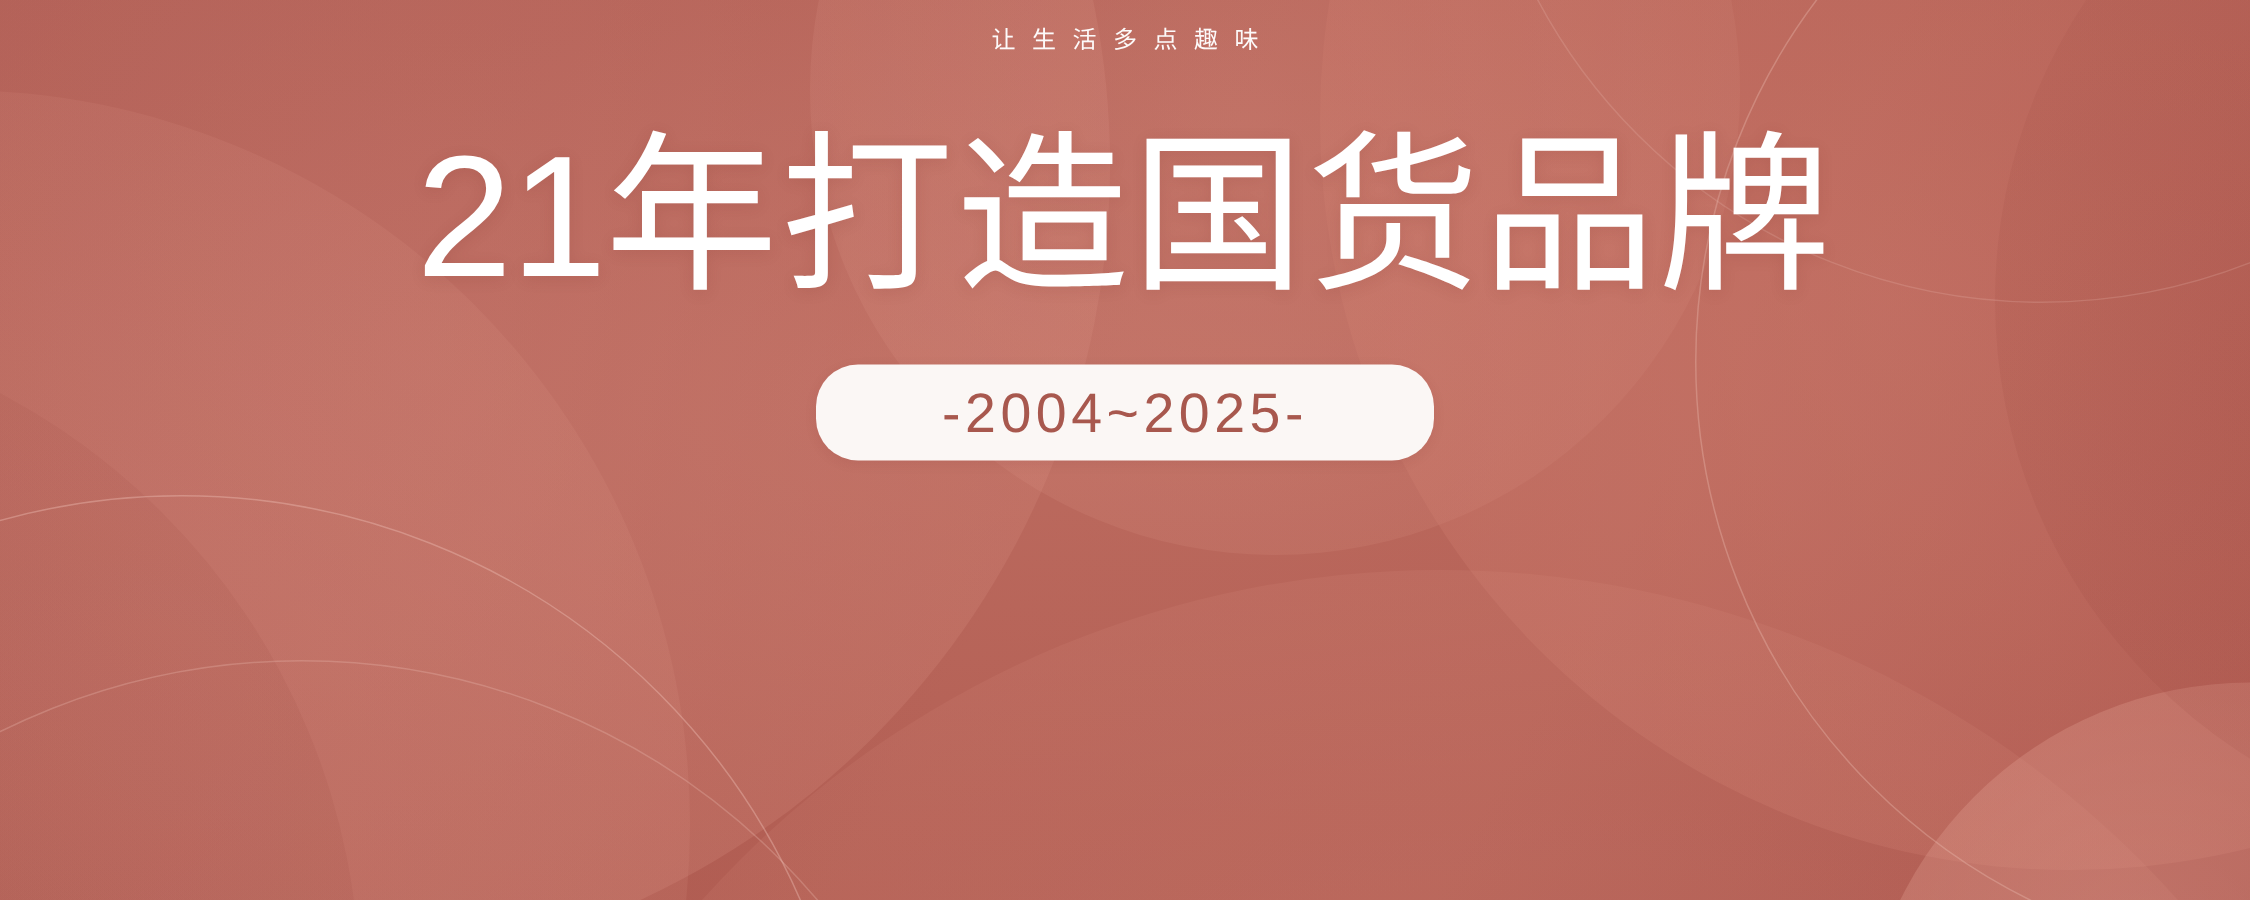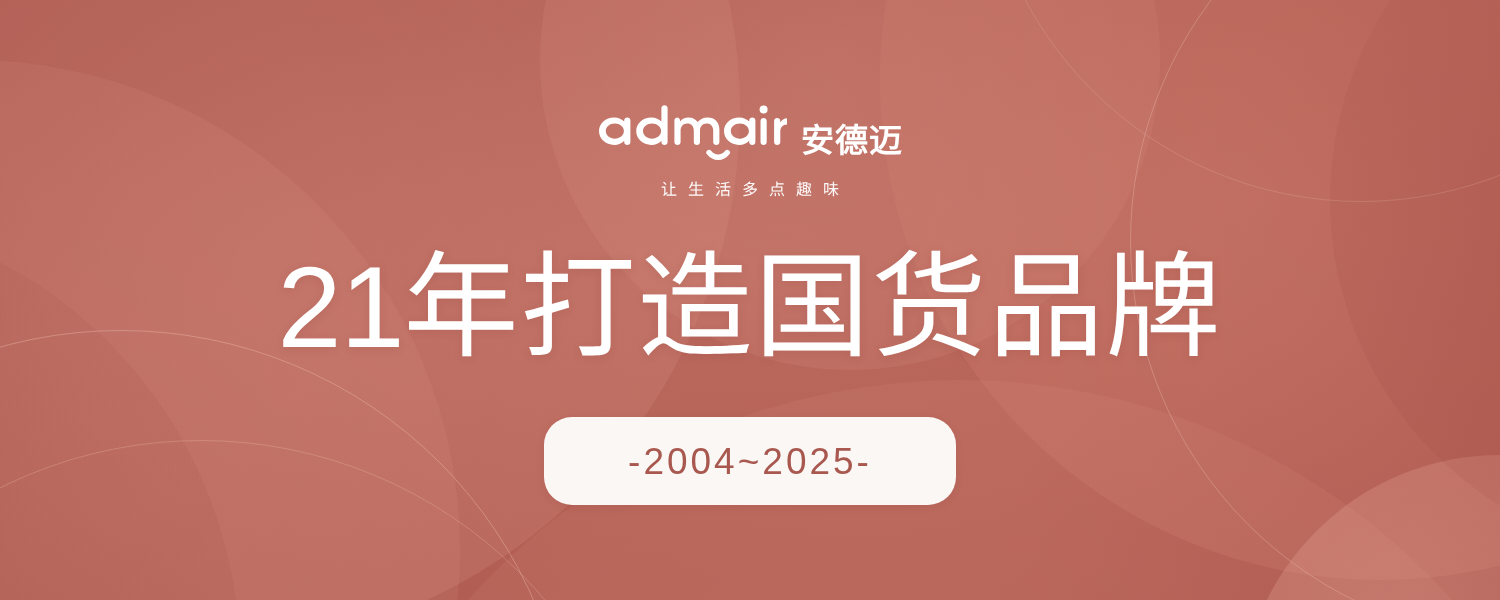--- a/index.html
+++ b/index.html
@@ -202,24 +202,24 @@
     letter-spacing: 2px;
     white-space: nowrap;
     text-shadow: 0 2px 10px rgba(120,44,36,0.14);
   }
   .headline .num {
     letter-spacing: -1px;
   }
 
   
   .year-pill {
-    margin-top: 52px;
+    margin-top: 40px;
     height: 56px;
     min-width: 352px;
-    padding: 16px 30px;
+    padding: 4px 30px;
     border-radius: 28px;
     background: #fbf7f5;
     display: flex;
     align-items: center;
     justify-content: center;
     box-shadow: 0 2px 8px rgba(120,44,36,0.10);
   }
   .year-pill-text {
     font-size: 37px;
     font-weight: 500;
@@ -246,47 +246,20 @@
   <div class="blob blob-dark-l"></div>
   <div class="blob blob-dark-r"></div>
 
   <div class="ring ring-bl-1"></div>
   <div class="ring ring-bl-2"></div>
   <div class="ring ring-r-1"></div>
   <div class="ring ring-tr-2"></div>
 
   <div class="content">
 
-    <div class="logo-lockup">
-
-      <span class="wordmark-wrap">
-        <svg class="wordmark" viewBox="0 0 190 58" xmlns="http://www.w3.org/2000/svg" aria-hidden="true">
-          <g fill="#ffffff">
-
-            <path d="M17.2 13.4c4.2 0 7.8 1.6 10 4.2v-1.2c0-1.7 1.4-3 3.1-3s3.1 1.3 3.1 3v21.5c0 1.7-1.4 3-3.1 3s-3.1-1.3-3.1-3v-1.2c-2.2 2.6-5.8 4.2-10 4.2C8.5 40.9 2 34.9 2 27.1S8.5 13.4 17.2 13.4zm.6 6.1c-5.1 0-9 3.3-9 7.6s3.9 7.6 9 7.6 9.1-3.3 9.1-7.6-4-7.6-9.1-7.6z"></path>
-
-            <path d="M54.4 13.4c4.2 0 7.8 1.6 10 4.2V4.2c0-1.7 1.4-3 3.1-3s3.1 1.3 3.1 3v33.7c0 1.7-1.4 3-3.1 3s-3.1-1.3-3.1-3v-1.2c-2.2 2.6-5.8 4.2-10 4.2-8.7 0-15.2-6-15.2-13.8s6.5-13.7 15.2-13.7zm.6 6.1c-5.1 0-9 3.3-9 7.6s3.9 7.6 9 7.6 9.1-3.3 9.1-7.6-4-7.6-9.1-7.6z"></path>
-
-            <path d="M79.9 13.4c1.7 0 3.1 1.3 3.1 3v1c2-2.6 5-4 8.6-4 4 0 7.2 1.7 9.1 4.7 2.2-3 5.6-4.7 9.9-4.7 7.1 0 11.8 4.7 11.8 12v12.5c0 1.7-1.4 3-3.1 3s-3.1-1.3-3.1-3V26.8c0-4.5-2.5-7.2-6.5-7.2s-6.7 2.8-6.7 7.2v11.1c0 1.7-1.4 3-3.1 3s-3.1-1.3-3.1-3V26.8c0-4.5-2.5-7.2-6.5-7.2s-6.7 2.8-6.7 7.2v11.1c0 1.7-1.4 3-3.1 3s-3.1-1.3-3.1-3V16.4c0-1.7 1.4-3 3.1-3z"></path>
-
-            <path d="M142.2 13.4c4.2 0 7.8 1.6 10 4.2v-1.2c0-1.7 1.4-3 3.1-3s3.1 1.3 3.1 3v21.5c0 1.7-1.4 3-3.1 3s-3.1-1.3-3.1-3v-1.2c-2.2 2.6-5.8 4.2-10 4.2-8.7 0-15.2-6-15.2-13.8s6.5-13.7 15.2-13.7zm.6 6.1c-5.1 0-9 3.3-9 7.6s3.9 7.6 9 7.6 9.1-3.3 9.1-7.6-4-7.6-9.1-7.6z"></path>
-
-            <path d="M166.6 13.9c1.7 0 3.1 1.3 3.1 3v21c0 1.7-1.4 3-3.1 3s-3.1-1.3-3.1-3v-21c0-1.7 1.4-3 3.1-3z"></path>
-
-            <circle cx="166.6" cy="5.4" r="4"></circle>
-
-            <path d="M180.2 13.9c1.7 0 3.1 1.3 3.1 3v1.5c1.5-2.6 3.9-4.1 6.7-4.2v6.4c-4.3.2-6.7 2.8-6.7 7v10.3c0 1.7-1.4 3-3.1 3s-3.1-1.3-3.1-3v-21c0-1.7 1.4-3 3.1-3z"></path>
-          </g>
-
-          <path d="M112 48.5c5.2 6.4 13.1 6.4 18.3 0" stroke="#ffffff" stroke-width="5.4" stroke-linecap="round" fill="none"></path>
-        </svg>
-      </span>
-
-      <span class="logo-cn">安德迈</span>
-    </div>
 
     <div class="tagline">让生活多点趣味</div>
 
     <div class="headline">
       <span class="num">21</span><span>年打造国货品牌</span>
     </div>
 
     <div class="year-pill">
       <span class="year-pill-text">-2004~2025-</span>
     </div>

